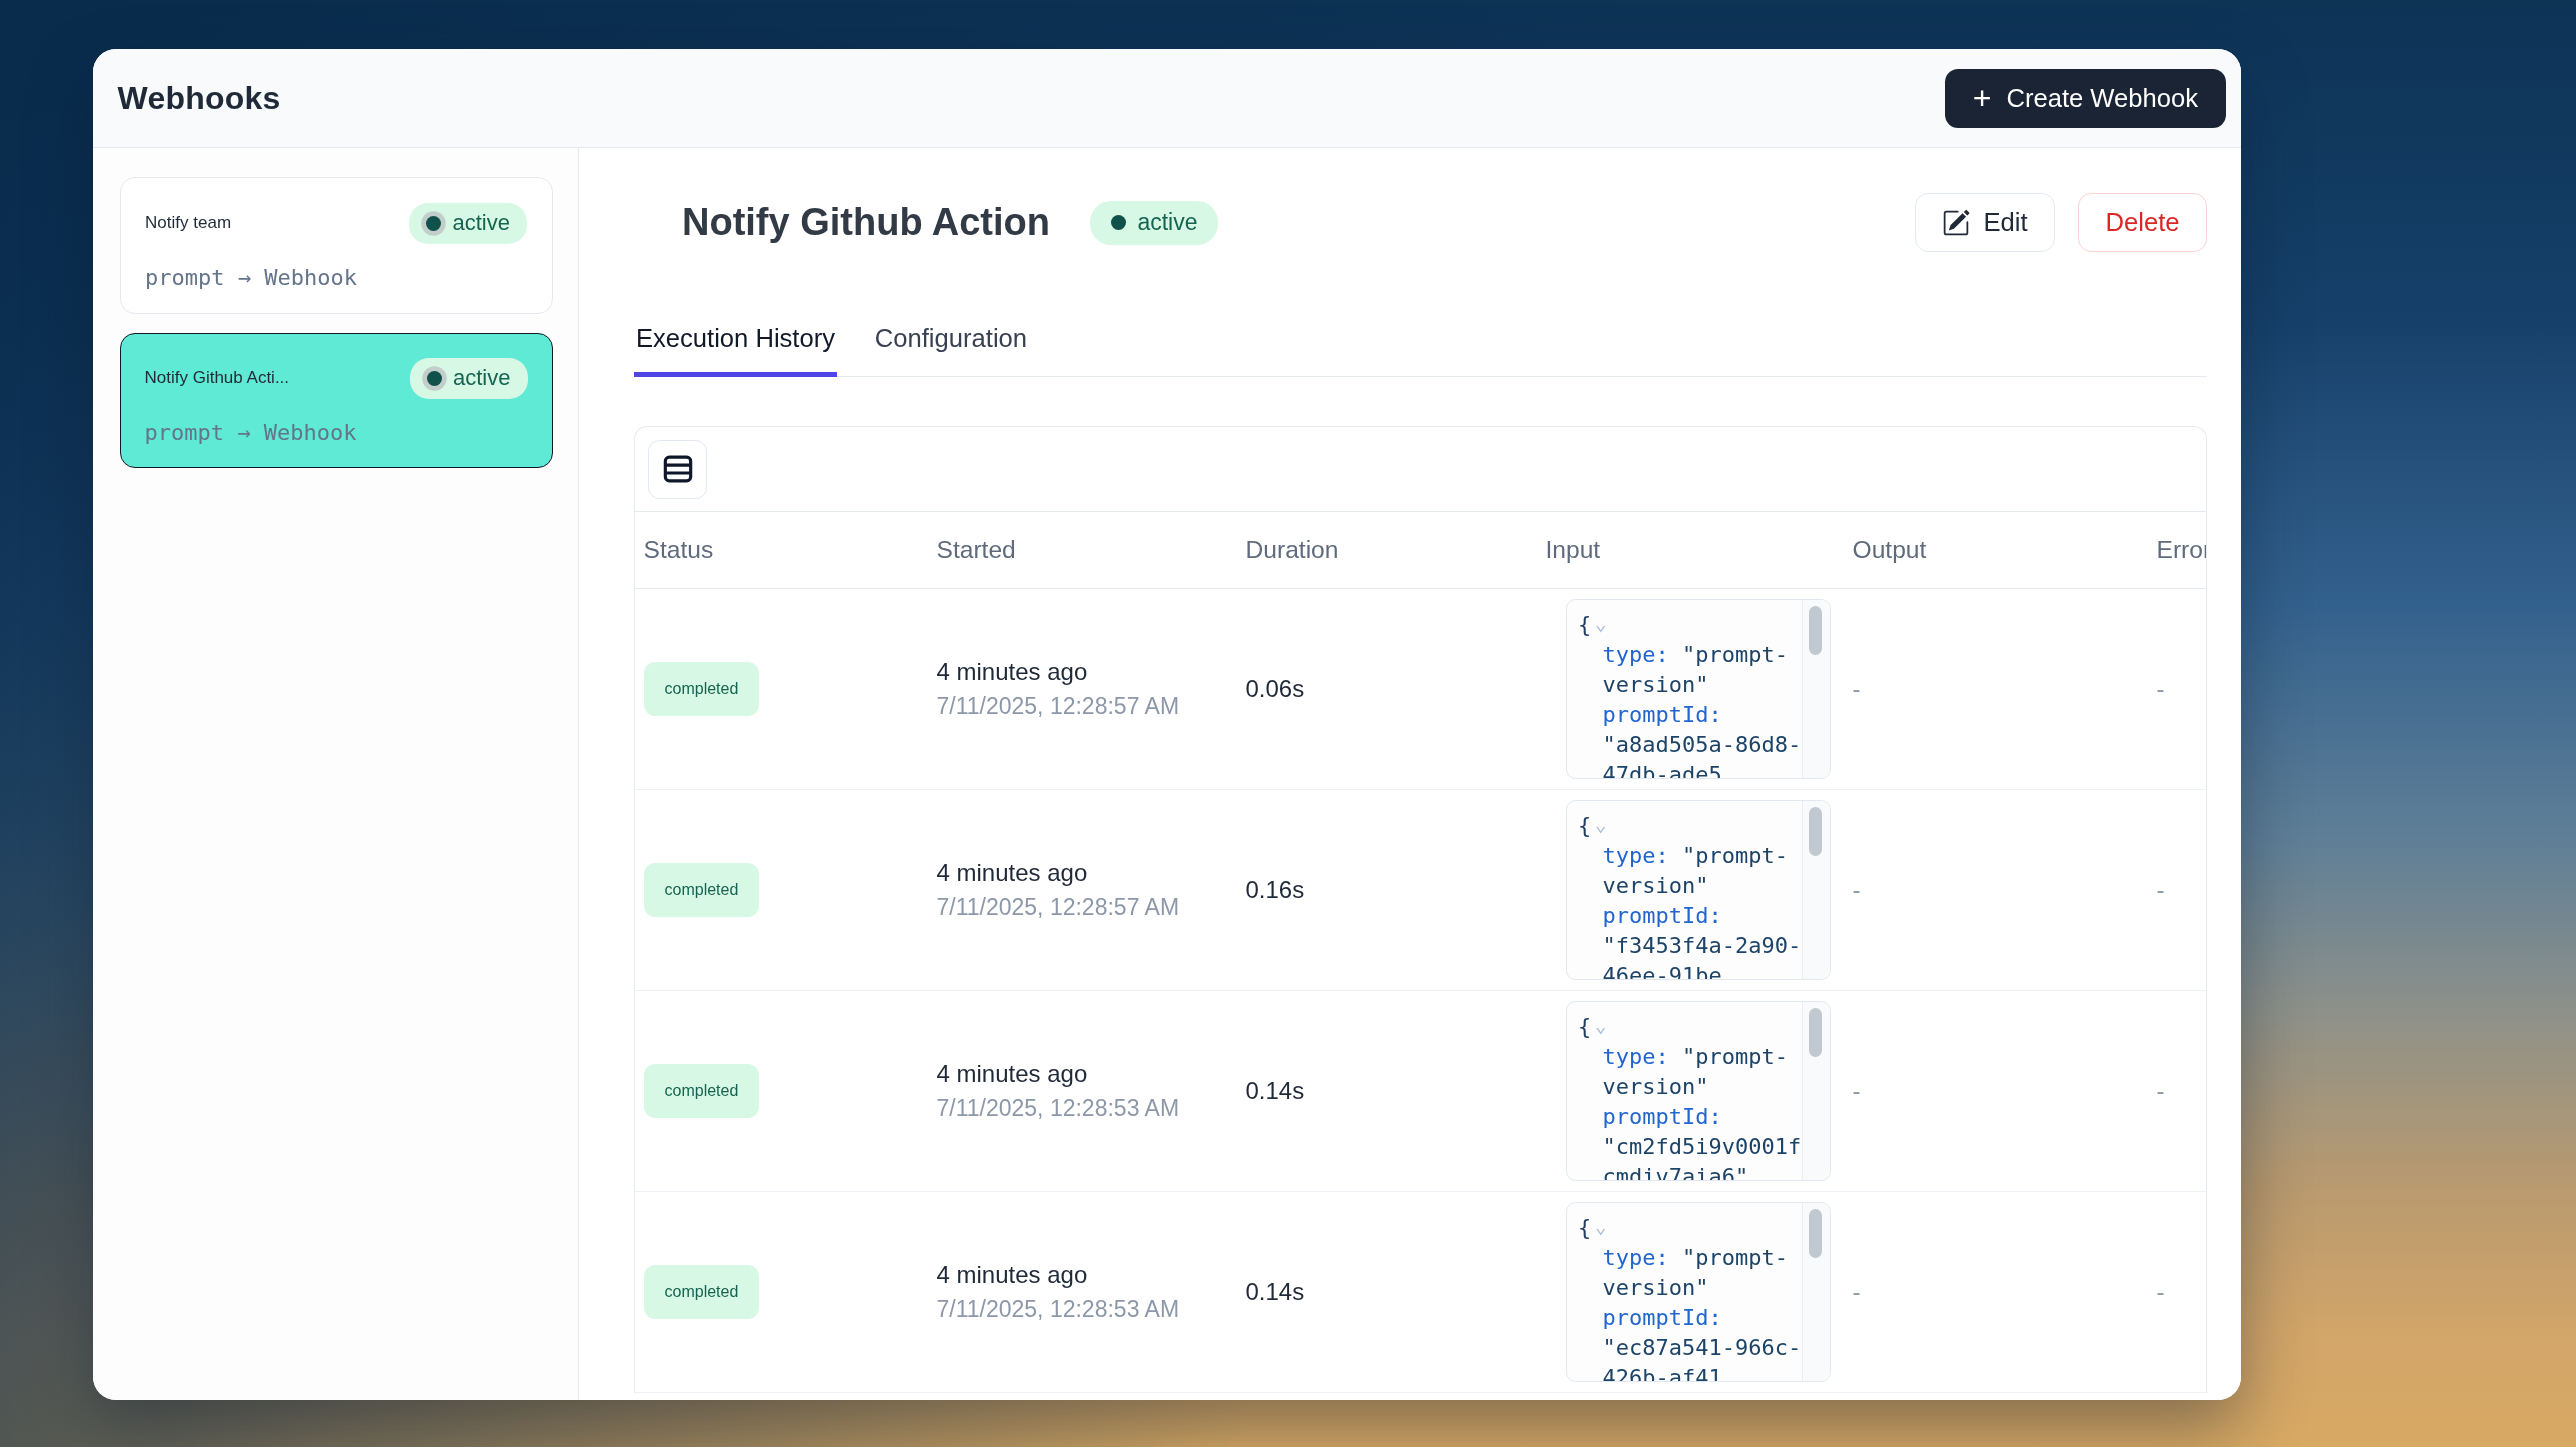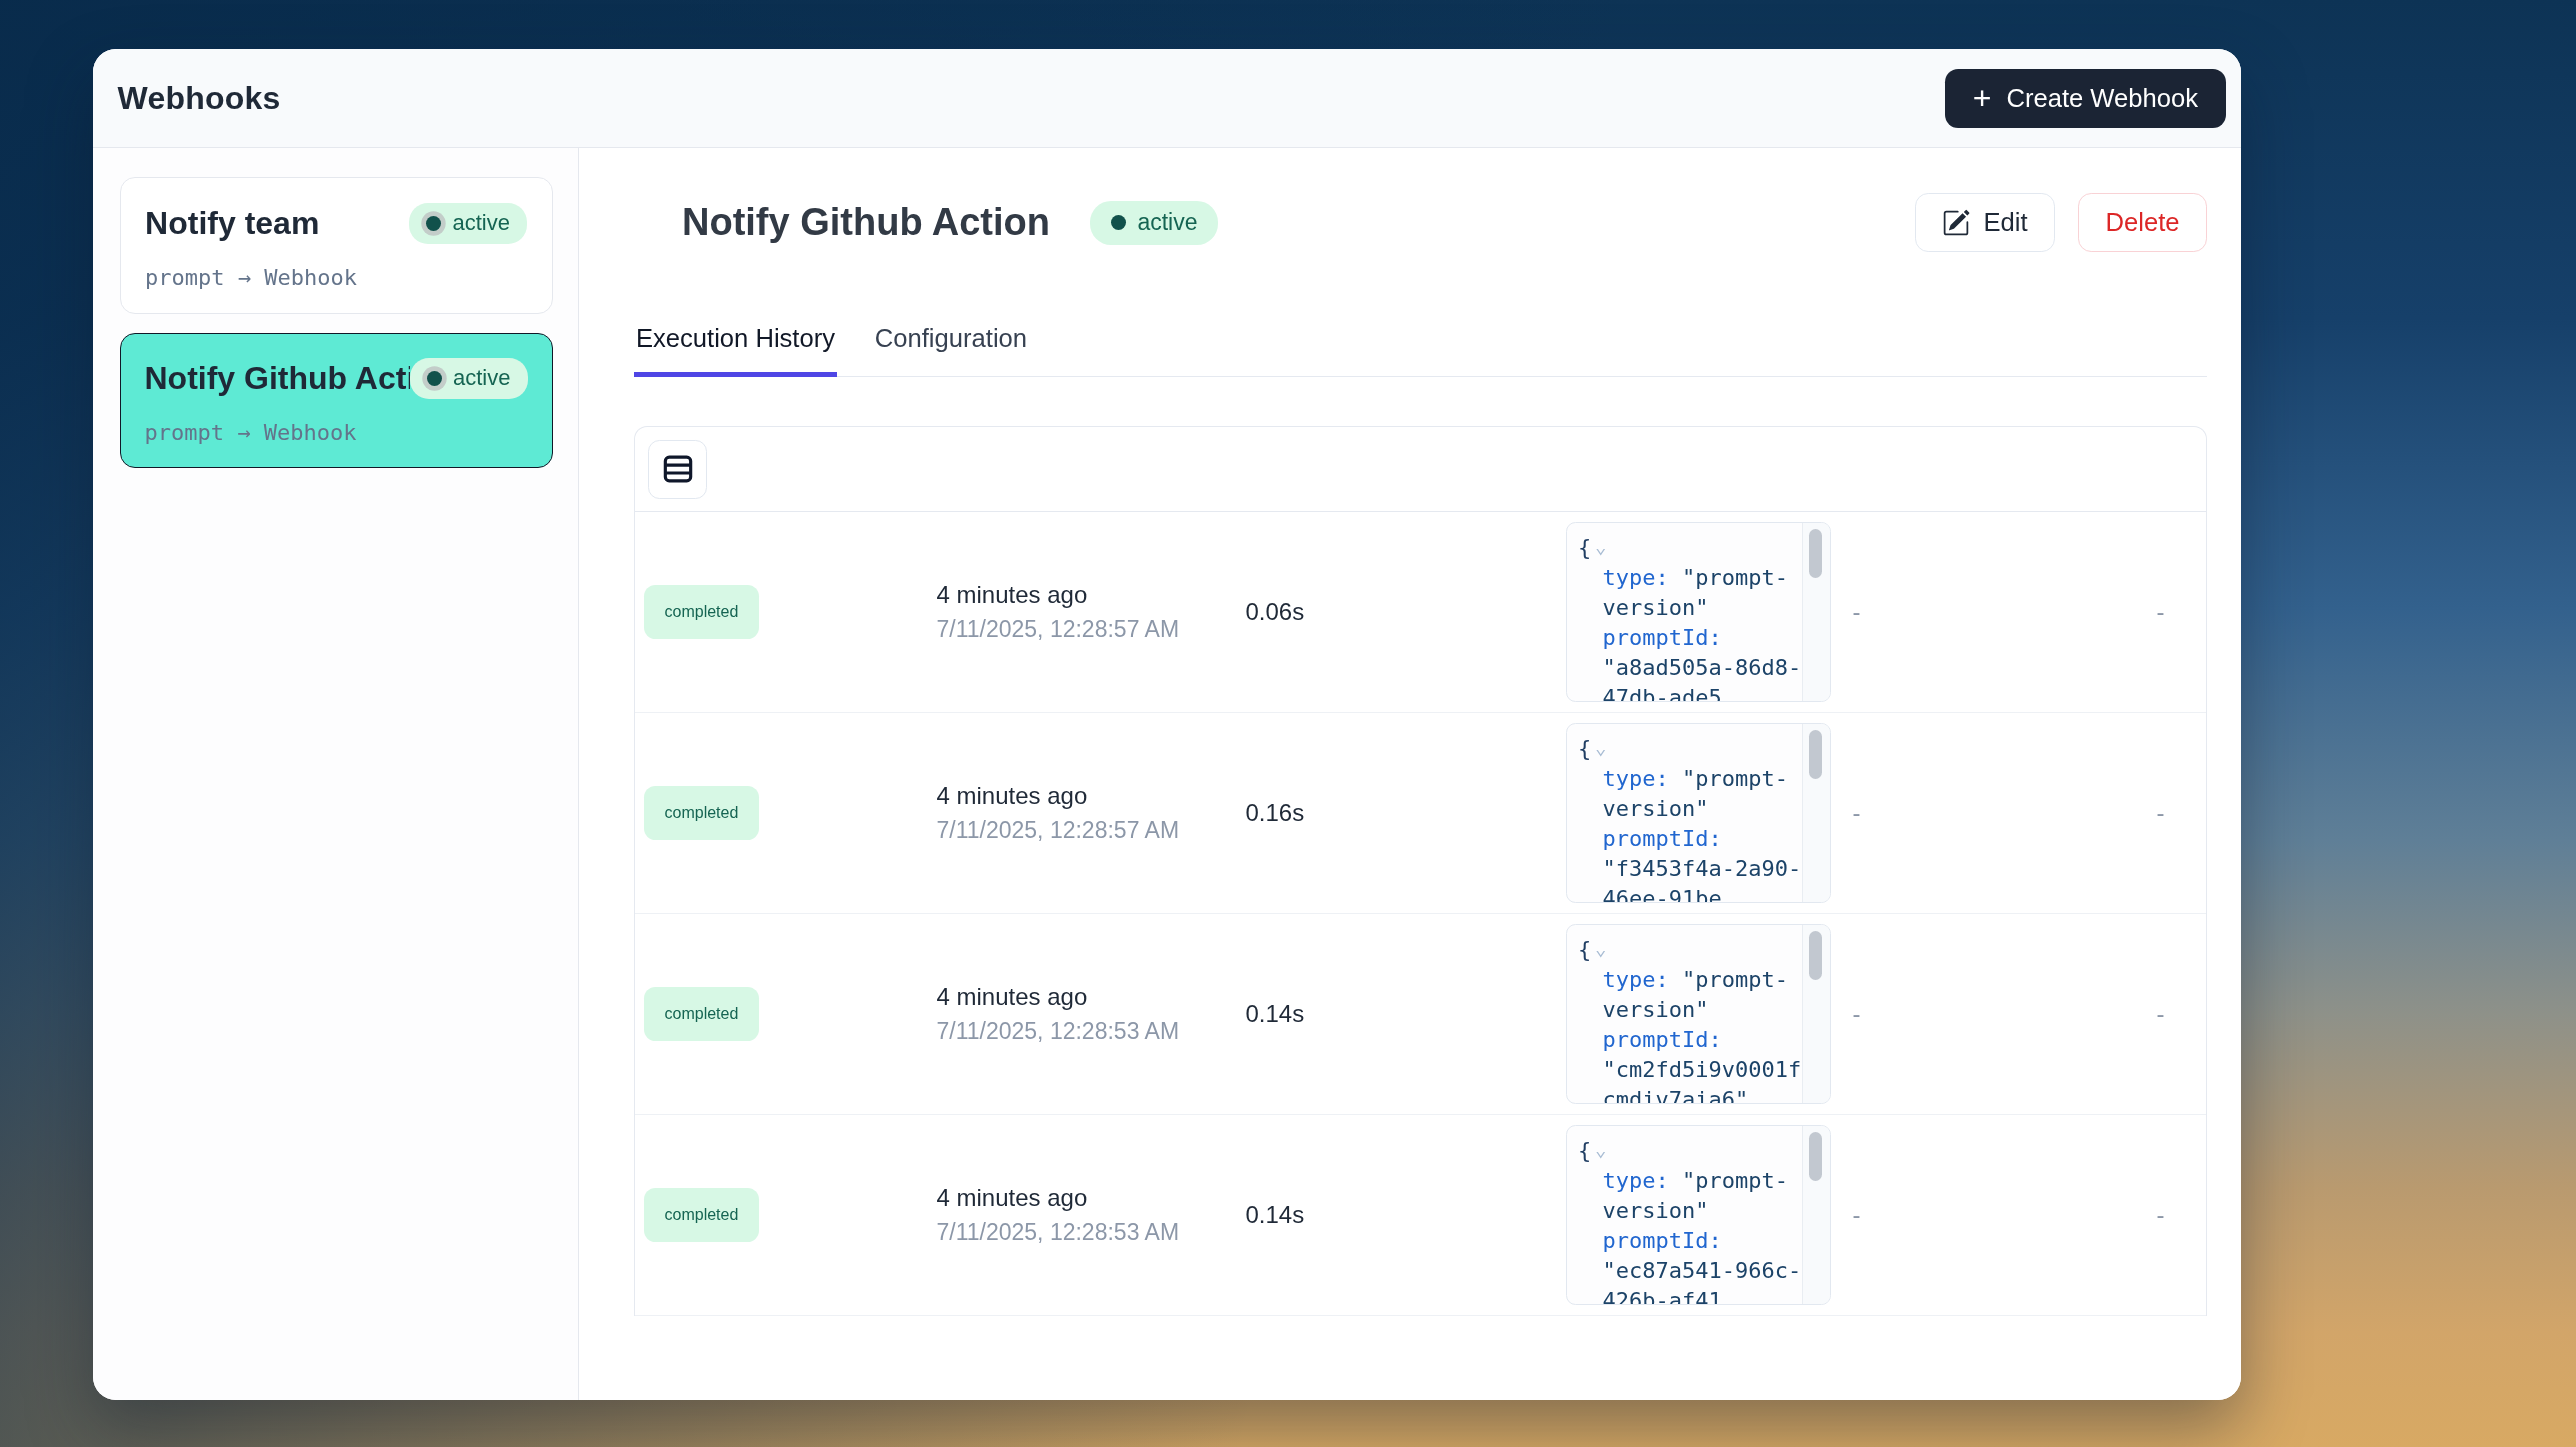--- a/index.html
+++ b/index.html
@@ -42,21 +42,21 @@
     width:486px; flex:0 0 486px; border-right:0.9px solid #e5e8ee;
     background:#fdfdfe; padding:29px 26.5px; box-sizing:border-box;
   }
   .side-card{
     width:433px; box-sizing:border-box; background:#ffffff;
     border:0.9px solid #e5e8ee; border-radius:15px;
     padding:24.6px 24.6px 23px 24.6px; margin:0 auto 19px auto; cursor:pointer;
   }
   .side-card.selected{border:1.9px solid #111827; background:#5eead4; padding:24px 24px 22px 24px;}
   .side-card-top{display:flex; align-items:center; justify-content:space-between;}
-  .side-card-title{font-size:32px; font-weight:700; color:#1f2937; white-space:nowrap; overflow:hidden;}
+  .side-card-title{font-size:17px; font-weight:400; color:#1f2937; white-space:nowrap; overflow:hidden;}
   .side-card-route{margin-top:21px; font-size:22px; color:#64748b;}
 
   .badge{
     display:inline-flex; align-items:center; gap:11.4px;
     background:#d7f8e5; color:#156452; border-radius:19px;
     font-size:22px; font-weight:500; padding:7.6px 17px; white-space:nowrap;
   }
   .dot{width:15px; height:15px; border-radius:50%; background:#11514b; display:inline-block;}
   .dot.ring{box-shadow:0 0 0 4.7px #c3cdc9;}
 
@@ -201,20 +201,28 @@
           <button class="icon-btn">
             <span style="display:flex;">
               <svg width="38" height="38" viewBox="0 0 24 24" fill="none" xmlns="http://www.w3.org/2000/svg">
                 <rect x="4" y="4.5" width="16" height="15" rx="2.5" stroke="#0f172a" stroke-width="2"></rect>
                 <line x1="4.5" y1="9.5" x2="19.5" y2="9.5" stroke="#0f172a" stroke-width="2"></line>
                 <line x1="4.5" y1="14.5" x2="19.5" y2="14.5" stroke="#0f172a" stroke-width="2"></line>
               </svg>
             </span>
           </button>
         </div>
+        <div class="thead">
+          <div class="th col-status">Status</div>
+          <div class="th col-started">Started</div>
+          <div class="th col-duration">Duration</div>
+          <div class="th col-input">Input</div>
+          <div class="th col-output">Output</div>
+          <div class="th col-error">Error</div>
+        </div>
         <div id="table-body">
   <div class="trow">
     <div class="col-status">
       <span class="status-pill">completed</span>
     </div>
     <div class="col-started">
       <div class="started-rel">4 minutes ago</div>
       <div class="started-date">7/11/2025, 12:28:57 AM</div>
     </div>
     <div class="col-duration">

